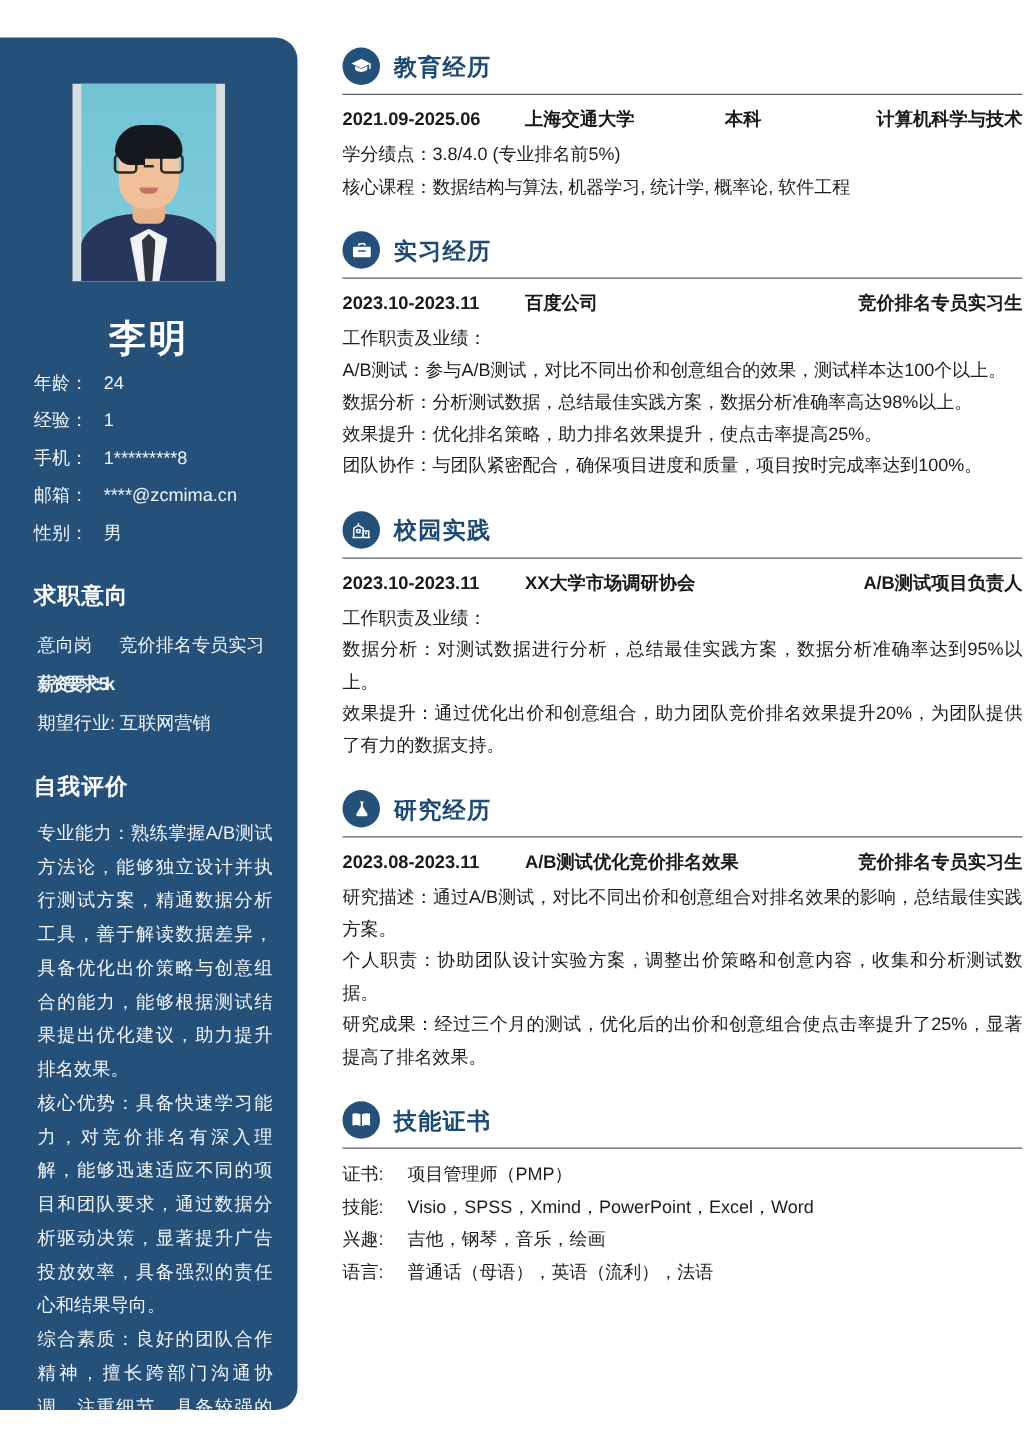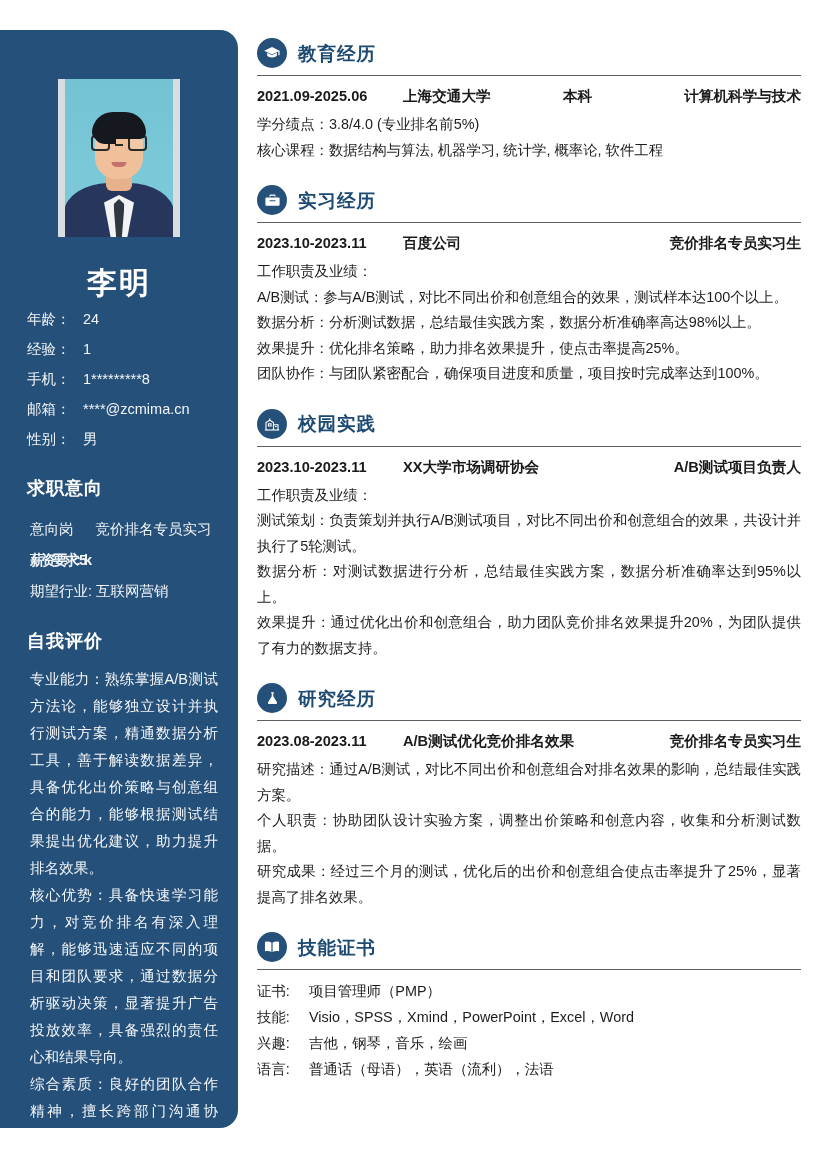--- a/index.html
+++ b/index.html
@@ -19,21 +19,21 @@
   .sidebar {
     position: absolute;
     left: 0;
     top: 30px;
     width: 238px;
     height: 1098px;
     background: #255079;
     border-top-right-radius: 18px;
     border-bottom-right-radius: 18px;
     box-sizing: border-box;
-    padding: 12px 18px;
+    padding: 0 18px;
     color: #ffffff;
     overflow: hidden;
   }
 
   .photo-wrap {
     margin: 37px auto 0 auto;
     width: 122px;
     height: 158px;
     background: #d8dde2;
     padding: 0;
@@ -213,21 +213,21 @@
     font-size: 14.6px;
     line-height: 27px;
     color: #f3f6f9;
     text-align: justify;
     margin: 0;
   }
 
   
   .main {
     position: absolute;
-    left: 257px;
+    left: 274px;
     top: 0;
     width: 544px;
     height: 1160px;
     box-sizing: border-box;
     padding-top: 38px;
   }
 
   .section { margin-bottom: 22px; }
 
   .sec-head {
@@ -428,21 +428,20 @@
       </span>
       <span class="sec-title">校园实践</span>
     </div>
     <div class="sec-rule"></div>
     <div class="entry-top">
       <span class="et-date">2023.10-2023.11</span>
       <span class="et-org">XX大学市场调研协会</span>
       <span class="et-role">A/B测试项目负责人</span>
     </div>
     <p class="line">工作职责及业绩：</p>
-    <p class="line">测试策划：负责策划并执行A/B测试项目，对比不同出价和创意组合的效果，共设计并执行了5轮测试。</p>
     <p class="line">数据分析：对测试数据进行分析，总结最佳实践方案，数据分析准确率达到95%以上。</p>
     <p class="line">效果提升：通过优化出价和创意组合，助力团队竞价排名效果提升20%，为团队提供了有力的数据支持。</p>
   </section>
 
   <section class="section">
     <div class="sec-head">
       <span class="sec-icon">
         <svg width="17" height="17" viewBox="0 0 24 24" fill="#ffffff" aria-hidden="true">
           <path d="M10 3h4v1.6h-.9v4.1l5 8.2c.8 1.3-.1 3-1.7 3H7.6c-1.6 0-2.5-1.7-1.7-3l5-8.2V4.6H10V3z"></path>
         </svg>

